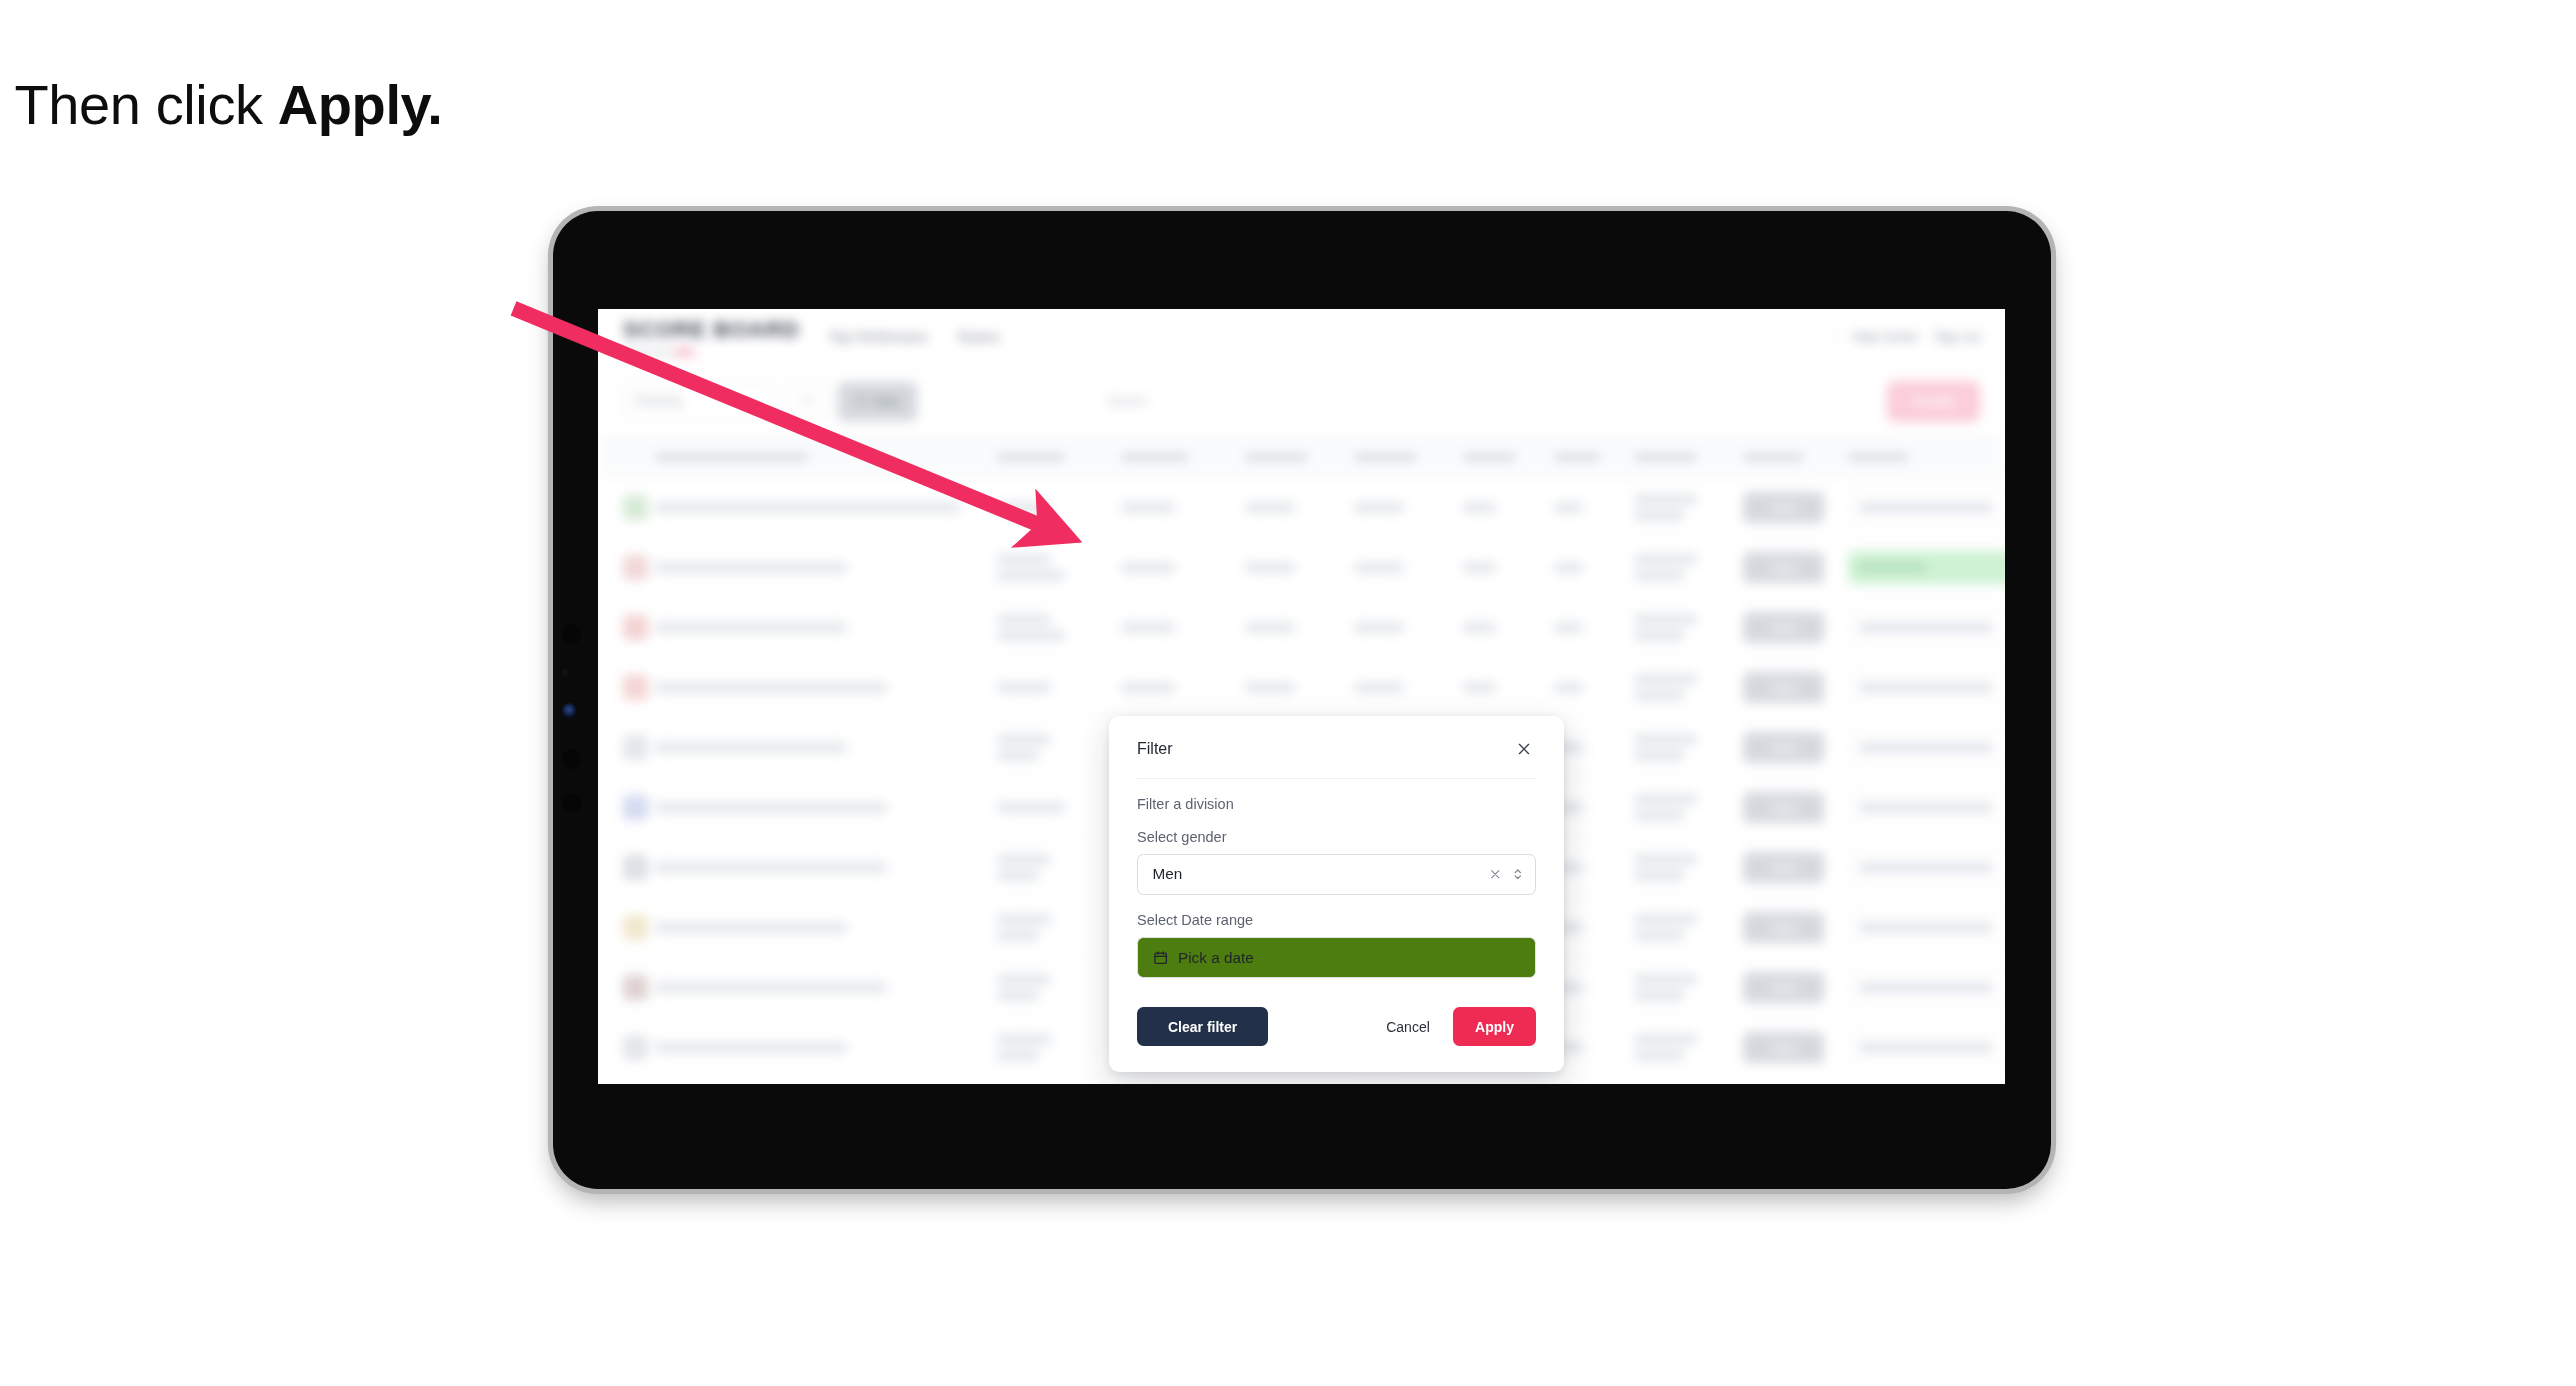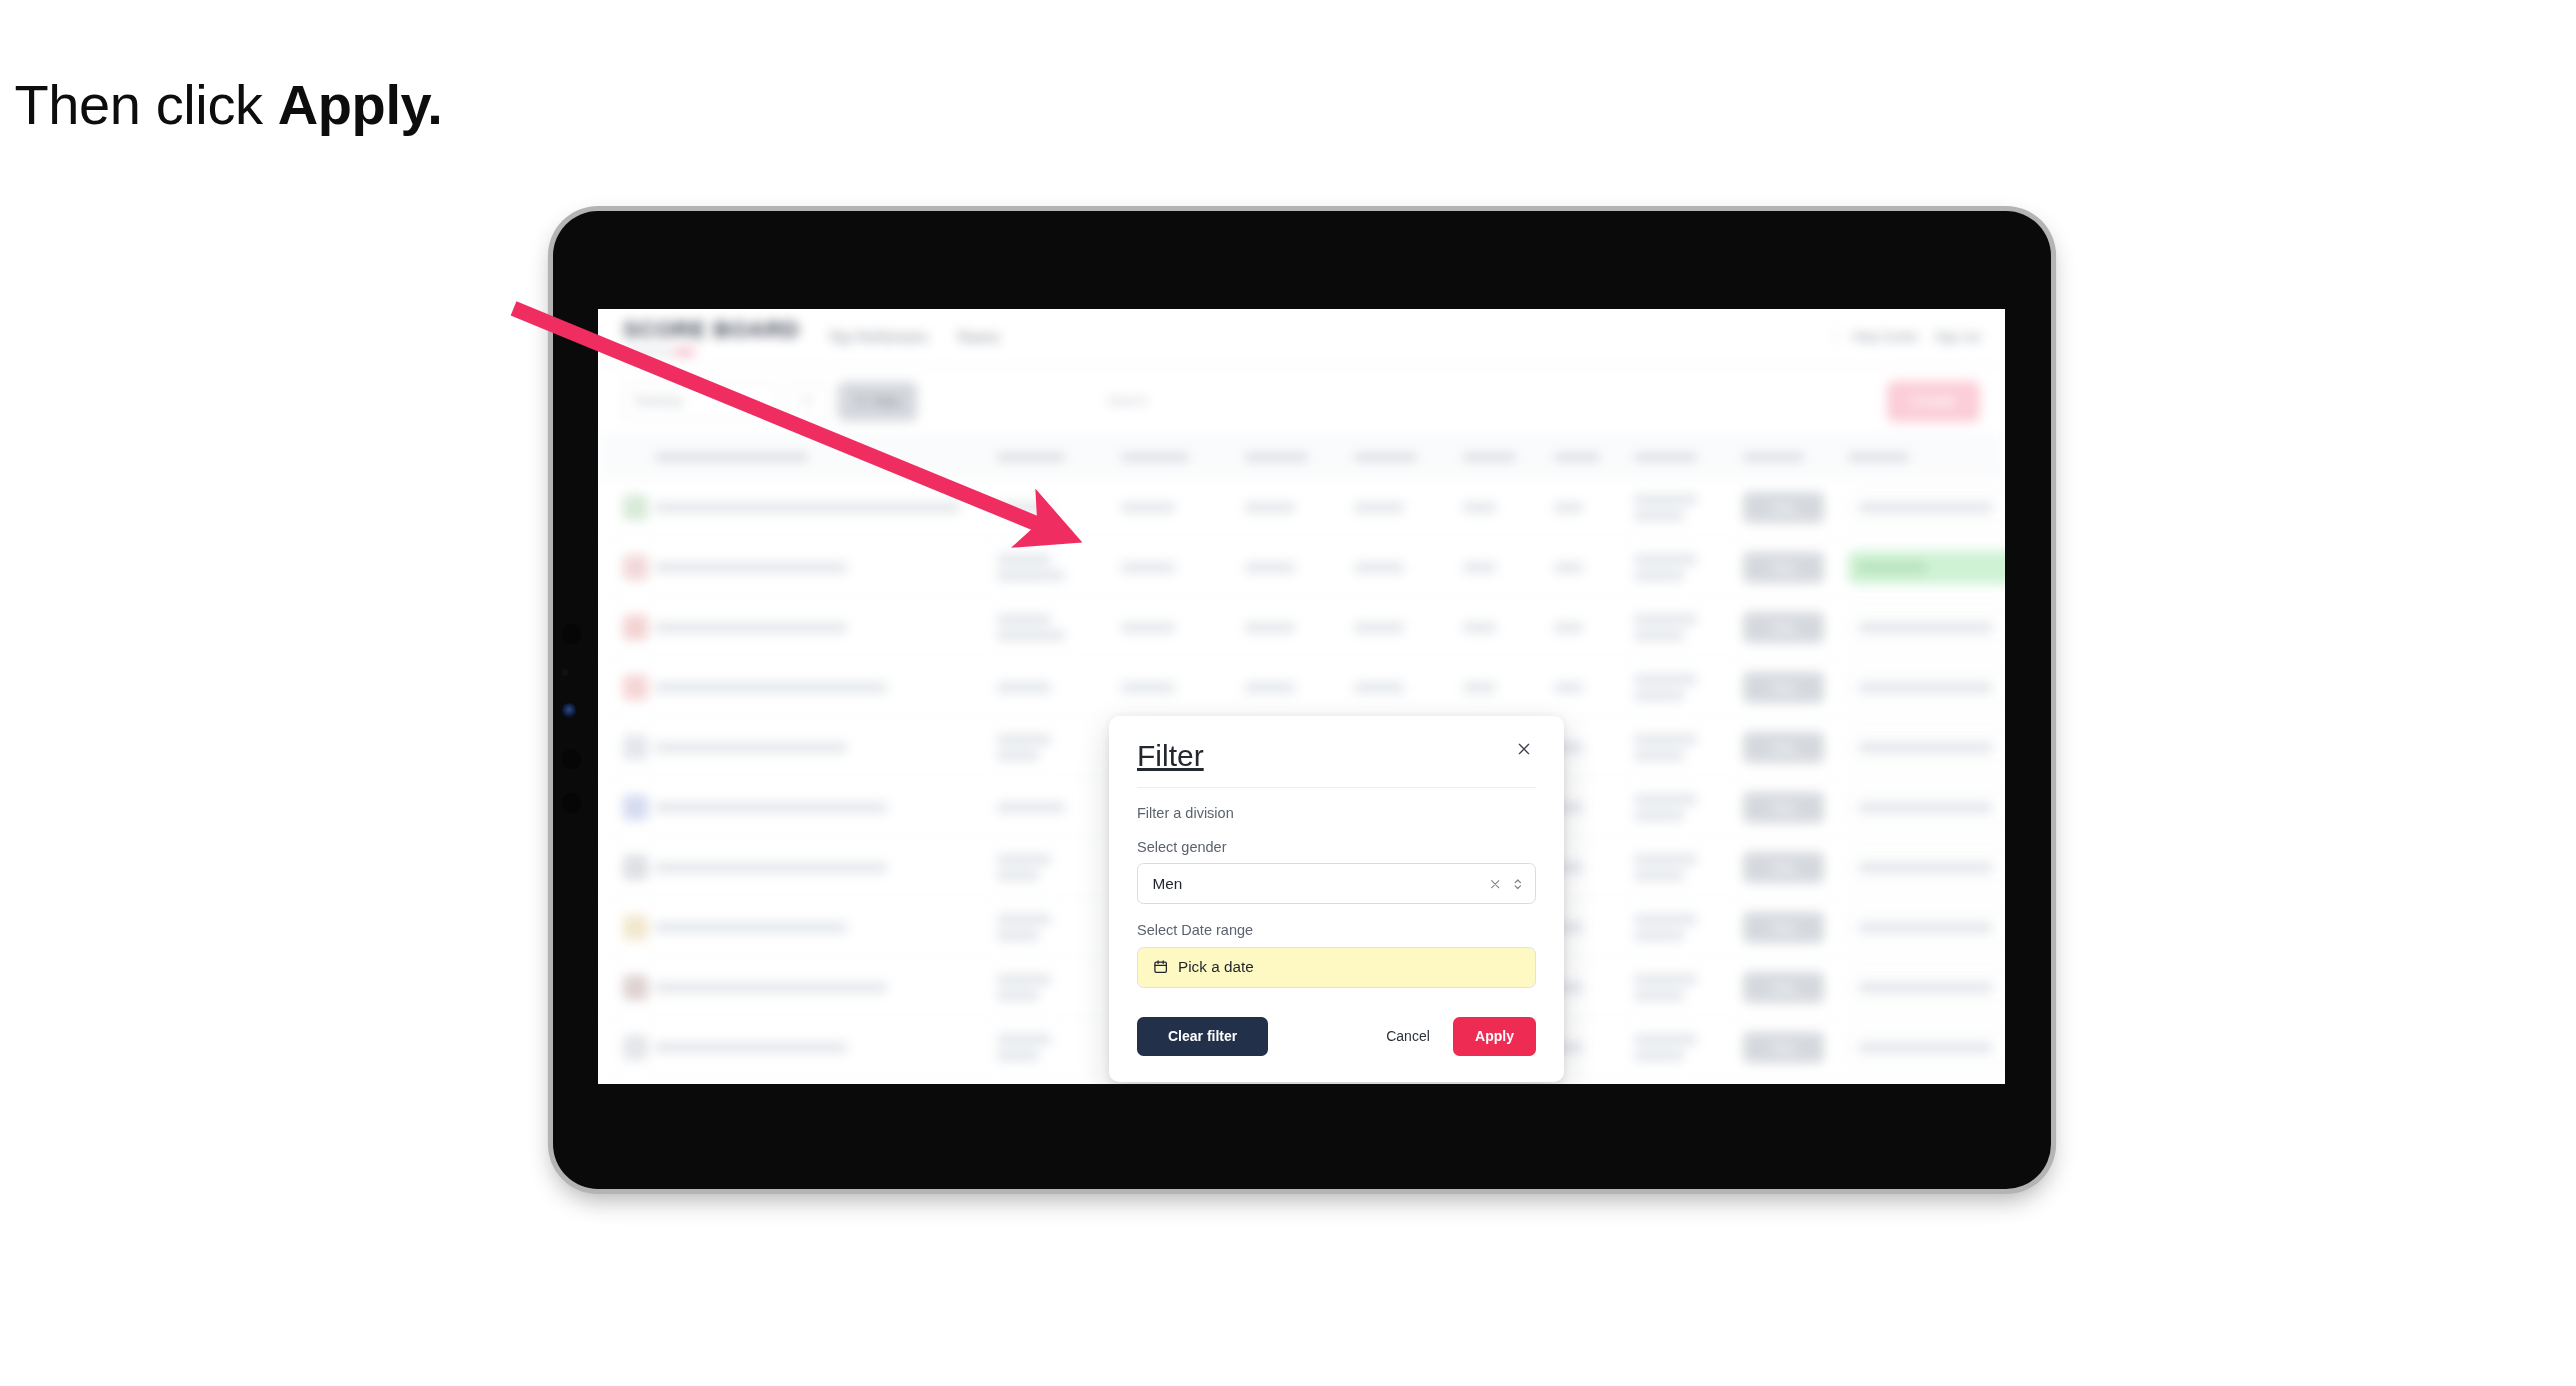--- a/index.html
+++ b/index.html
@@ -148,41 +148,41 @@
   #modal {
     position: absolute;
     left: 511px; top: 407px;
     width: 455px;
     background: #ffffff;
     border-radius: 10.2px;
     box-shadow: 0 11.6px 33px rgba(20,26,40,0.16), 0 2.2px 8.7px rgba(20,26,40,0.08);
     padding: 25px 28px 26px 28px;
   }
   .modal-head { display: flex; align-items: flex-start; justify-content: space-between; }
-  .modal-title { font-size: 30px; font-weight: 500; color: #222730; line-height: 1; text-decoration: underline; }
+  .modal-title { font-size: 16px; font-weight: 500; color: #222730; line-height: 1; }
   .modal-close {
     width: 25px; height: 25px; display:flex; align-items:center; justify-content:center;
     color:#3d434d; cursor: pointer; margin-top: -4.4px;
   }
   .modal-head-rule { height: 0.7px; background: #eceef1; margin: 16px 0 0 0; }
   .field { margin-top: 17.5px; }
   .field-label { font-size: 14.5px; color: #5c636e; margin-bottom: 8.7px; }
   .select-box {
     height: 41px; border: 1.1px solid #d8dce2; border-radius: 6.5px; background: #fff;
     display: flex; align-items: center; padding: 0 11.6px 0 14.5px;
   }
   .select-box.focused {
     border-color: #a8b4e0;
     box-shadow: 0 0 0 2.2px rgba(120,140,215,0.18);
   }
   .select-value { font-size: 15.3px; color: #1f242d; flex: 1; }
   .select-icons { display: flex; align-items: center; gap: 10.2px; color: #7b828c; }
   .ic { display:flex; align-items:center; justify-content:center; cursor: pointer; }
   .date-box {
-    height: 41px; border: 1.1px solid #dfe2e7; border-radius: 6.5px; background: #fef9c3;
+    height: 41px; border: 1.1px solid #dfe2e7; border-radius: 6.5px; background: #4d7c0f;
     display: flex; align-items: center; gap: 10.2px; padding: 0 14.5px;
   }
   .date-text { font-size: 15.3px; color: #1f242d; }
   .modal-actions {
     margin-top: 29px; display: flex; align-items: center;
   }
   .btn-clear {
     background: #22304a; color: #fff; font-size: 14px; font-weight: 600;
     height: 39px; padding: 0 31px; border-radius: 6.5px; border: none;
     display:flex; align-items:center; justify-content:center; cursor:pointer;

